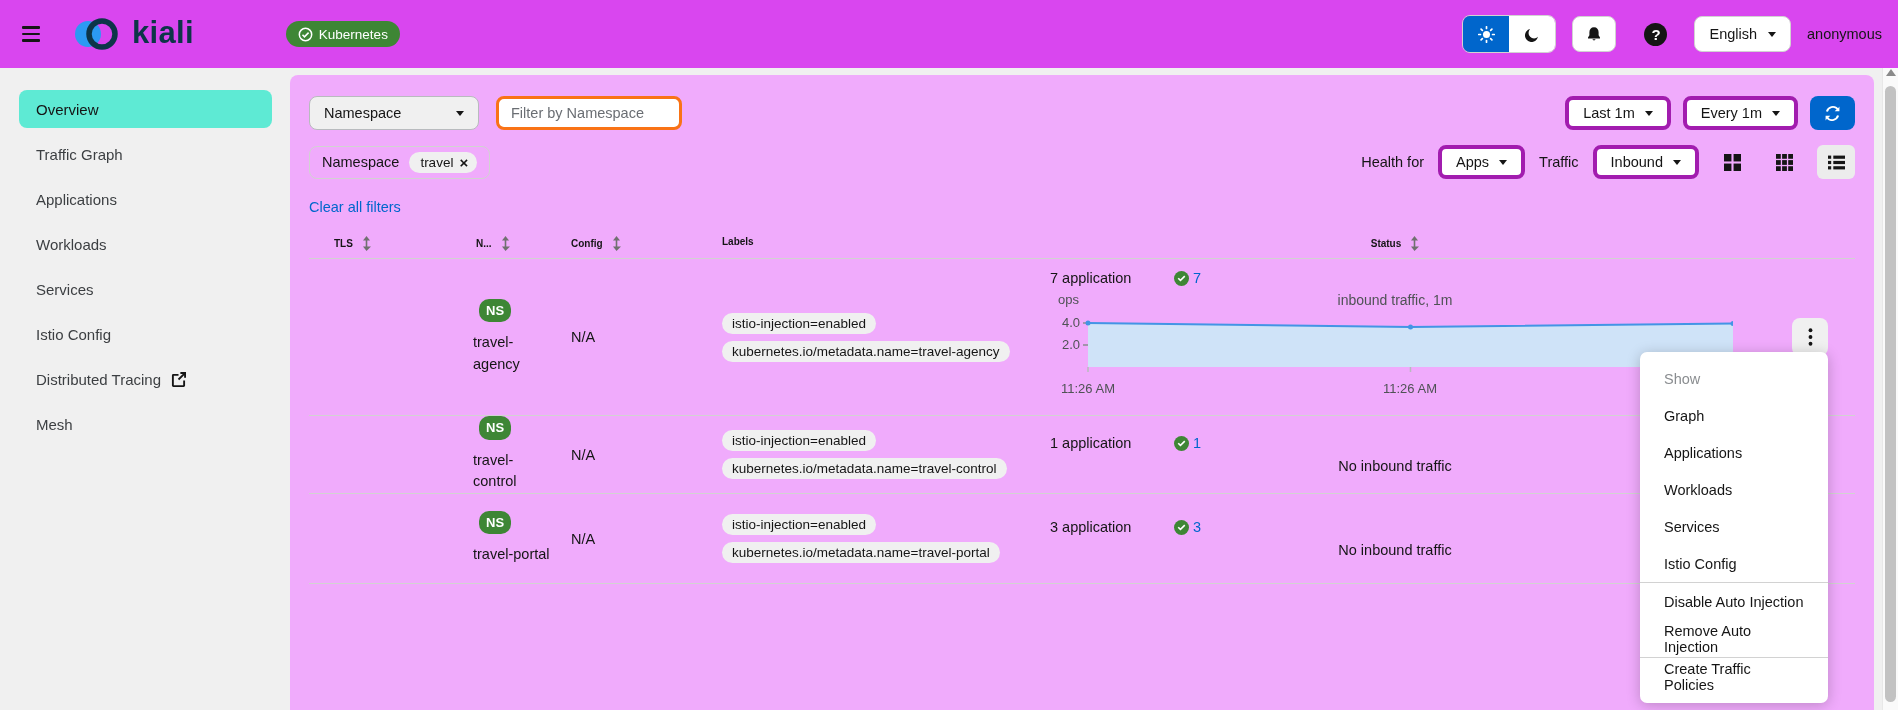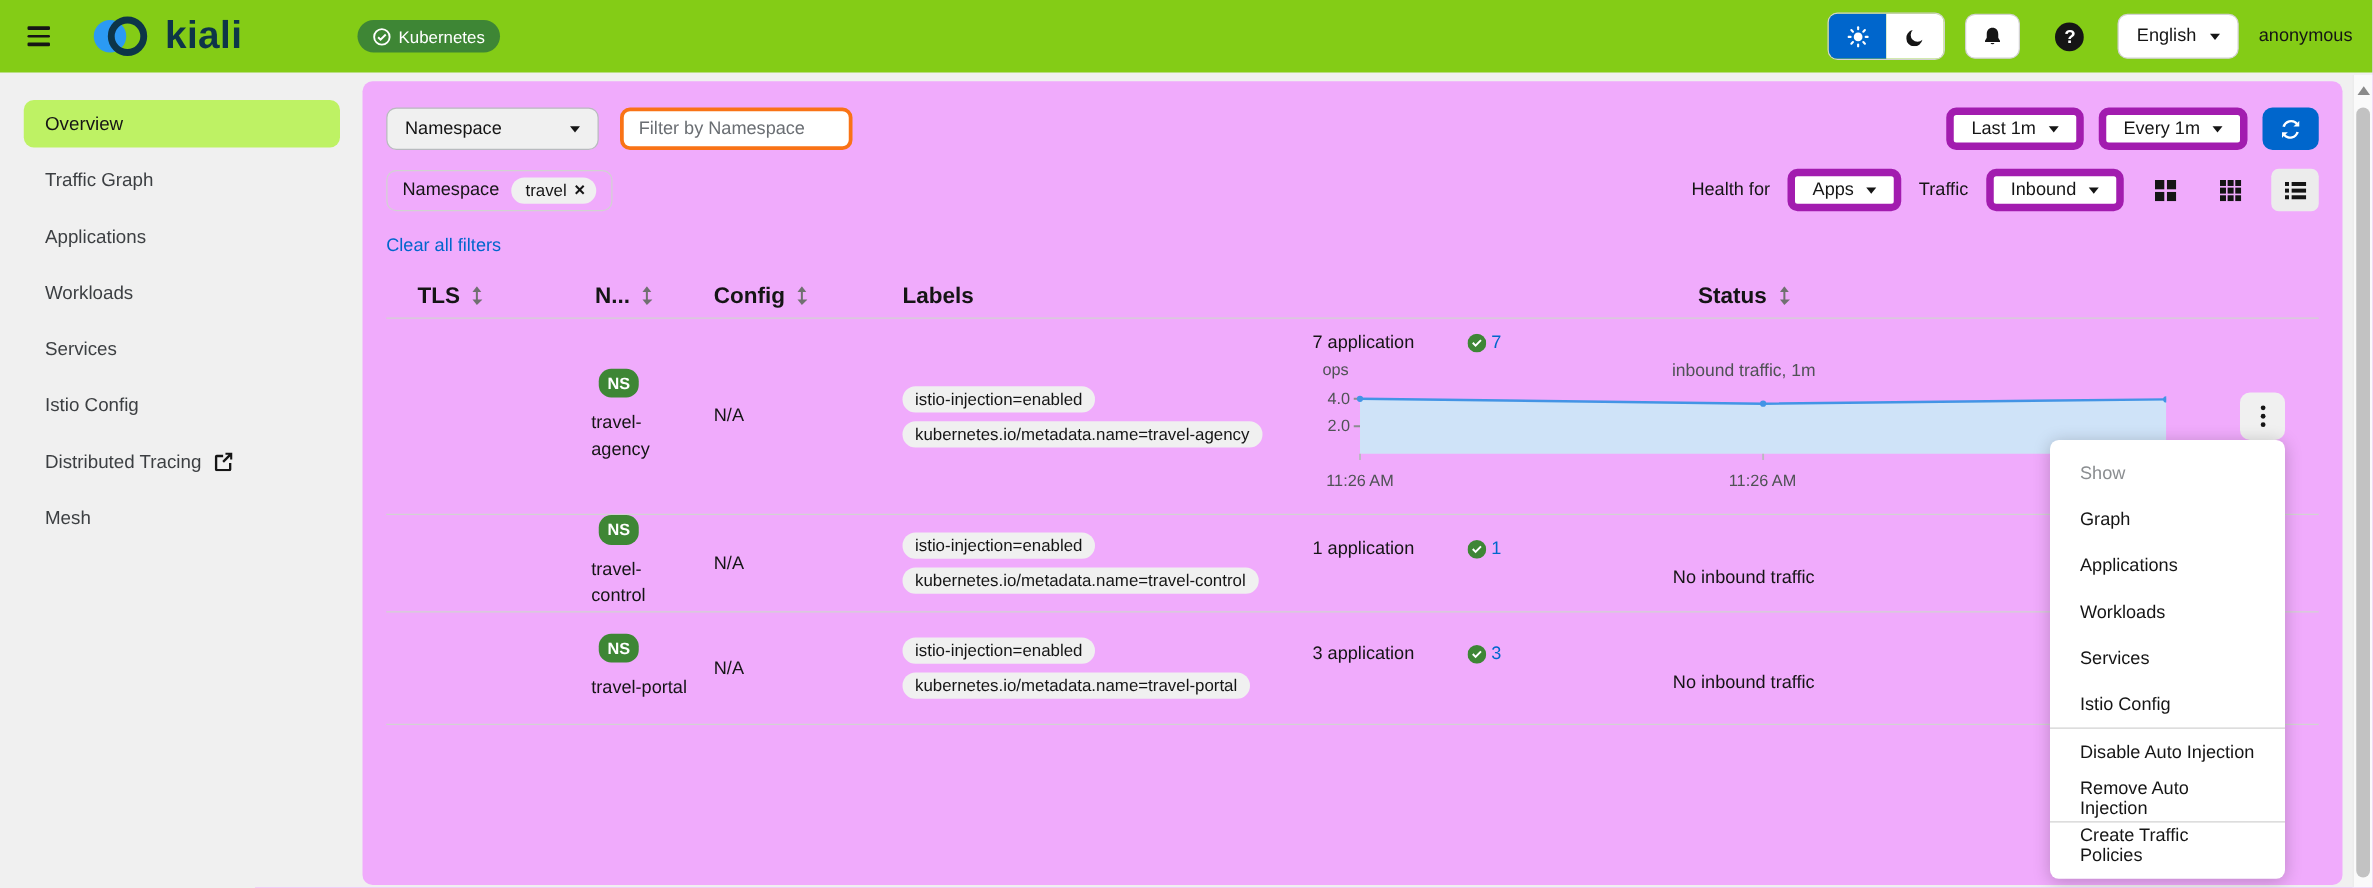--- a/index.html
+++ b/index.html
@@ -1,65 +1,65 @@
 <!DOCTYPE html>
 <html><head>
 <meta charset="utf-8">
 <style>
 *{margin:0;padding:0;box-sizing:border-box}
 html,body{width:1898px;height:710px;overflow:hidden}
 body{font-family:"Liberation Sans","DejaVu Sans",sans-serif;background:#f0f0f0;color:#151515;position:relative;font-size:14.5px}
 button{font-family:inherit;font-size:inherit;color:inherit;cursor:pointer}
 
 
-.masthead{height:58px;background:#84cc16;display:flex;align-items:center;padding:0 16px 0 22px;position:relative;z-index:5}
+.masthead{height:68px;background:#d946ef;display:flex;align-items:center;padding:0 16px 0 22px;position:relative;z-index:5}
 .hamburger{background:none;border:none;display:flex;flex-direction:column;gap:4px;margin-right:30px}
 .hamburger span{height:2.5px;width:18px;background:#151515;border-radius:1px}
 .brand{display:flex;align-items:center;gap:6px}
 .brand-text{font-size:31px;font-weight:700;color:#0d3548;letter-spacing:.3px;margin-top:-3px}
 .k8s-badge{margin-left:92px;background:#3e8635;color:#fff;border-radius:13px;height:26px;display:flex;align-items:center;gap:6px;padding:0 12px;font-size:13.5px}
 .mast-right{margin-left:auto;display:flex;align-items:center}
 .theme-toggle{display:flex;border-radius:8px;overflow:hidden;border:1px solid #d2d2d2}
 .tt-btn{width:46px;height:36px;border:none;display:flex;align-items:center;justify-content:center;background:#fff}
 .tt-btn.selected{background:#0066cc}
 .icon-btn{width:44px;height:36px;background:#fff;border:1px solid #d2d2d2;border-radius:8px;display:flex;align-items:center;justify-content:center;margin-left:16px}
 .help-circle{width:23px;height:23px;border-radius:50%;background:#151515;color:#fff;font-weight:700;font-size:15px;display:flex;align-items:center;justify-content:center;margin-left:28px}
 .lang-btn{height:36px;background:#fff;border:1px solid #d2d2d2;border-radius:8px;display:flex;align-items:center;gap:11px;padding:0 14px;margin-left:27px;font-size:14.5px}
 .user{margin-left:16px;font-size:14.5px}
 .caret{width:0;height:0;border-left:4.5px solid transparent;border-right:4.5px solid transparent;border-top:5px solid #151515;display:inline-block}
 
 
 .layout{display:flex;height:650px}
 .sidebar{width:280px;flex-shrink:0;padding-top:22px}
 .nav-item{height:38px;margin:0 8px 7px 19px;border-radius:8px;display:flex;align-items:center;gap:10px;padding-left:17px;font-size:15px;color:#3c3f42;cursor:pointer}
-.nav-item.active{background:#bef264;color:#151515}
+.nav-item.active{background:#5eead4;color:#151515}
 .main{flex:1;padding:7px 24px 0 10px}
 .card{background:#f0abfc;border-radius:8px;height:643px;padding:21px 19px 16px;position:relative}
 
 
 .tb-row1{display:flex;justify-content:space-between;margin-bottom:15px}
 .tb-left{display:flex;gap:17px}
 .select-toggle{width:170px;height:34px;background:#f0f0f0;border:1px solid #b8bbbe;border-radius:8px;display:flex;align-items:center;justify-content:space-between;padding:0 14px;font-size:14.5px}
 .filter-input{width:186px;height:34px;border:3px solid #f97316;border-radius:8px;padding:0 12px;font-size:14.5px;font-family:inherit;color:#151515;outline:none}
 .filter-input::placeholder{color:#6a6e73}
 .tb-right{display:flex;gap:12px}
-.dd-btn{height:34px;background:#fff;border:6px solid #a21caf;border-radius:8px;display:flex;align-items:center;gap:10px;padding:0 14px;font-size:14.5px}
+.dd-btn{height:34px;background:#fff;border:4px solid #a21caf;border-radius:8px;display:flex;align-items:center;gap:10px;padding:0 14px;font-size:14.5px}
 .refresh-btn{width:45px;height:34px;background:#0066cc;border:none;border-radius:8px;display:flex;align-items:center;justify-content:center}
 .tb-row2{display:flex;justify-content:space-between;align-items:center;margin-bottom:20px}
 .chip-group{border:1px solid #d2d2d2;border-radius:8px;padding:5px 12px;display:flex;align-items:center;gap:10px;font-size:14.5px}
 .chip{background:#f0f0f0;border-radius:12px;padding:3px 9px 3px 11px;font-size:13.5px;display:flex;align-items:center;gap:6px}
 .chip-x{border:none;background:none;font-weight:700;font-size:15px;line-height:1;padding:0}
 .tb2-right{display:flex;align-items:center;gap:14px;font-size:14.5px}
 .view-btn{width:38px;height:34px;border:none;background:transparent;border-radius:6px;display:flex;align-items:center;justify-content:center}
 .view-btn.selected{background:#ececec}
 .clear-link{font-size:14.5px;color:#0066cc;display:inline-block;margin-bottom:21px;cursor:pointer}
 
 
 .grid-row{display:grid;grid-template-columns:157px 90px 164px 330px 1fr}
-.thead{border-bottom:1px solid #d2d2d2;padding-bottom:7px;font-weight:700;font-size:18px}
+.thead{border-bottom:1px solid #d2d2d2;padding-bottom:7px;font-weight:700;font-size:10px}
 .th-inner{display:flex;gap:9px;align-items:center}
 .th-tls .th-inner{padding-left:25px}
 .th-name .th-inner{padding-left:10px}
 .th-config .th-inner{padding-left:15px}
 .th-labels .th-inner{padding-left:2px}
 .th-status .th-inner{width:690px;justify-content:center}
 .sort-icon{flex-shrink:0}
 .trow{position:relative;border-bottom:1px solid #d2d2d2;align-items:center}
 .trow.row-chart{height:157px}
 .trow:not(.row-chart){min-height:77px}

